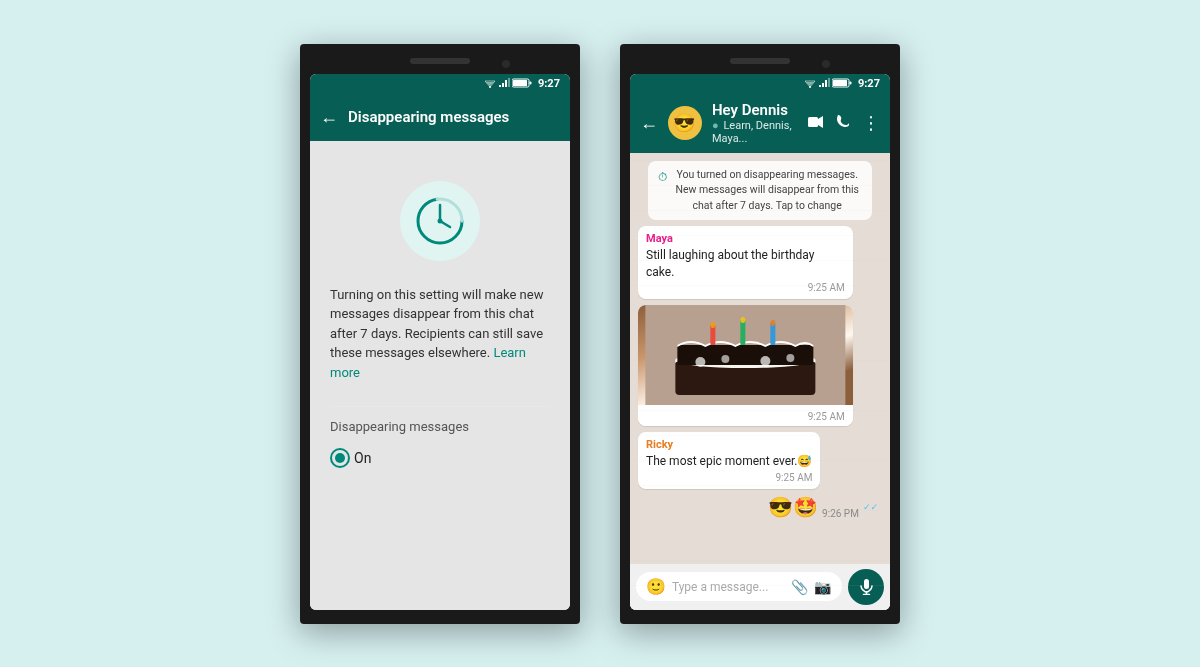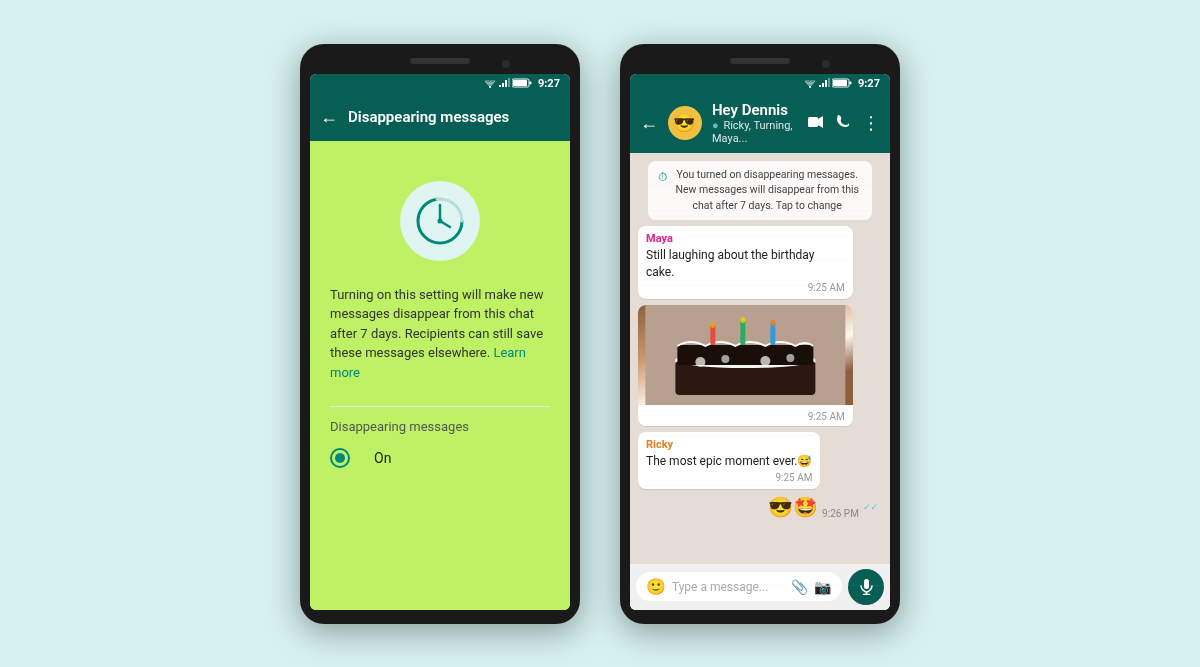--- a/index.html
+++ b/index.html
@@ -13,21 +13,21 @@
       gap: 40px;
       font-family: 'Roboto', Arial, sans-serif;
       overflow: hidden;
     }
 
     
     .phone {
       width: 280px;
       height: 580px;
       background: #1a1a1a;
-      border-radius: 24px;
+      border-radius: 4px;
       padding: 14px 10px;
       box-shadow: 0 8px 32px rgba(0,0,0,0.35);
       display: flex;
       flex-direction: column;
       position: relative;
     }
     .phone-speaker {
       width: 60px;
       height: 6px;
       background: #333;
@@ -125,21 +125,21 @@
       display: flex;
       flex-direction: column;
     }
 
     .disappear-body {
       flex: 1;
       padding: 20px 20px 10px;
       display: flex;
       flex-direction: column;
       align-items: flex-end;
-      background: #bef264;
+      background: #e5e5e5;
     }
 
     .timer-circle {
       width: 80px;
       height: 80px;
       border-radius: 50%;
       background: #e0f5f2;
       display: flex;
       align-items: center;
       justify-content: center;
@@ -174,21 +174,21 @@
     .setting-label {
       font-size: 13px;
       color: #555;
       width: 100%;
       margin-bottom: 14px;
     }
 
     .radio-option {
       display: flex;
       align-items: center;
-      gap: 24px;
+      gap: 4px;
       width: 100%;
       margin-bottom: 14px;
       cursor: pointer;
     }
     .radio-outer {
       width: 20px;
       height: 20px;
       border-radius: 50%;
       border: 2px solid #ccc;
       display: flex;
@@ -468,21 +468,21 @@
       <span class="time">9:27</span>
     </div>
 
     <div class="header-bar">
       <span class="back-arrow">←</span>
       <div class="avatar">😎</div>
       <div style="flex:1">
         <div class="title">Hey Dennis</div>
         <div class="subtitle">
           <span style="color:#80cbc4;margin-right:2px">●</span>
-          <span>Ricky, Turning, Maya...</span>
+          <span>Learn, Dennis, Maya...</span>
         </div>
       </div>
       <div class="header-icons">
         <span class="header-icon">
           <svg width="16" height="12" viewBox="0 0 16 12">
             <rect x="0" y="1" width="10" height="10" rx="1.5" fill="white"></rect>
             <polygon points="10,3 15,0 15,12 10,9" fill="white"></polygon>
           </svg>
         </span>
         <span class="header-icon">

